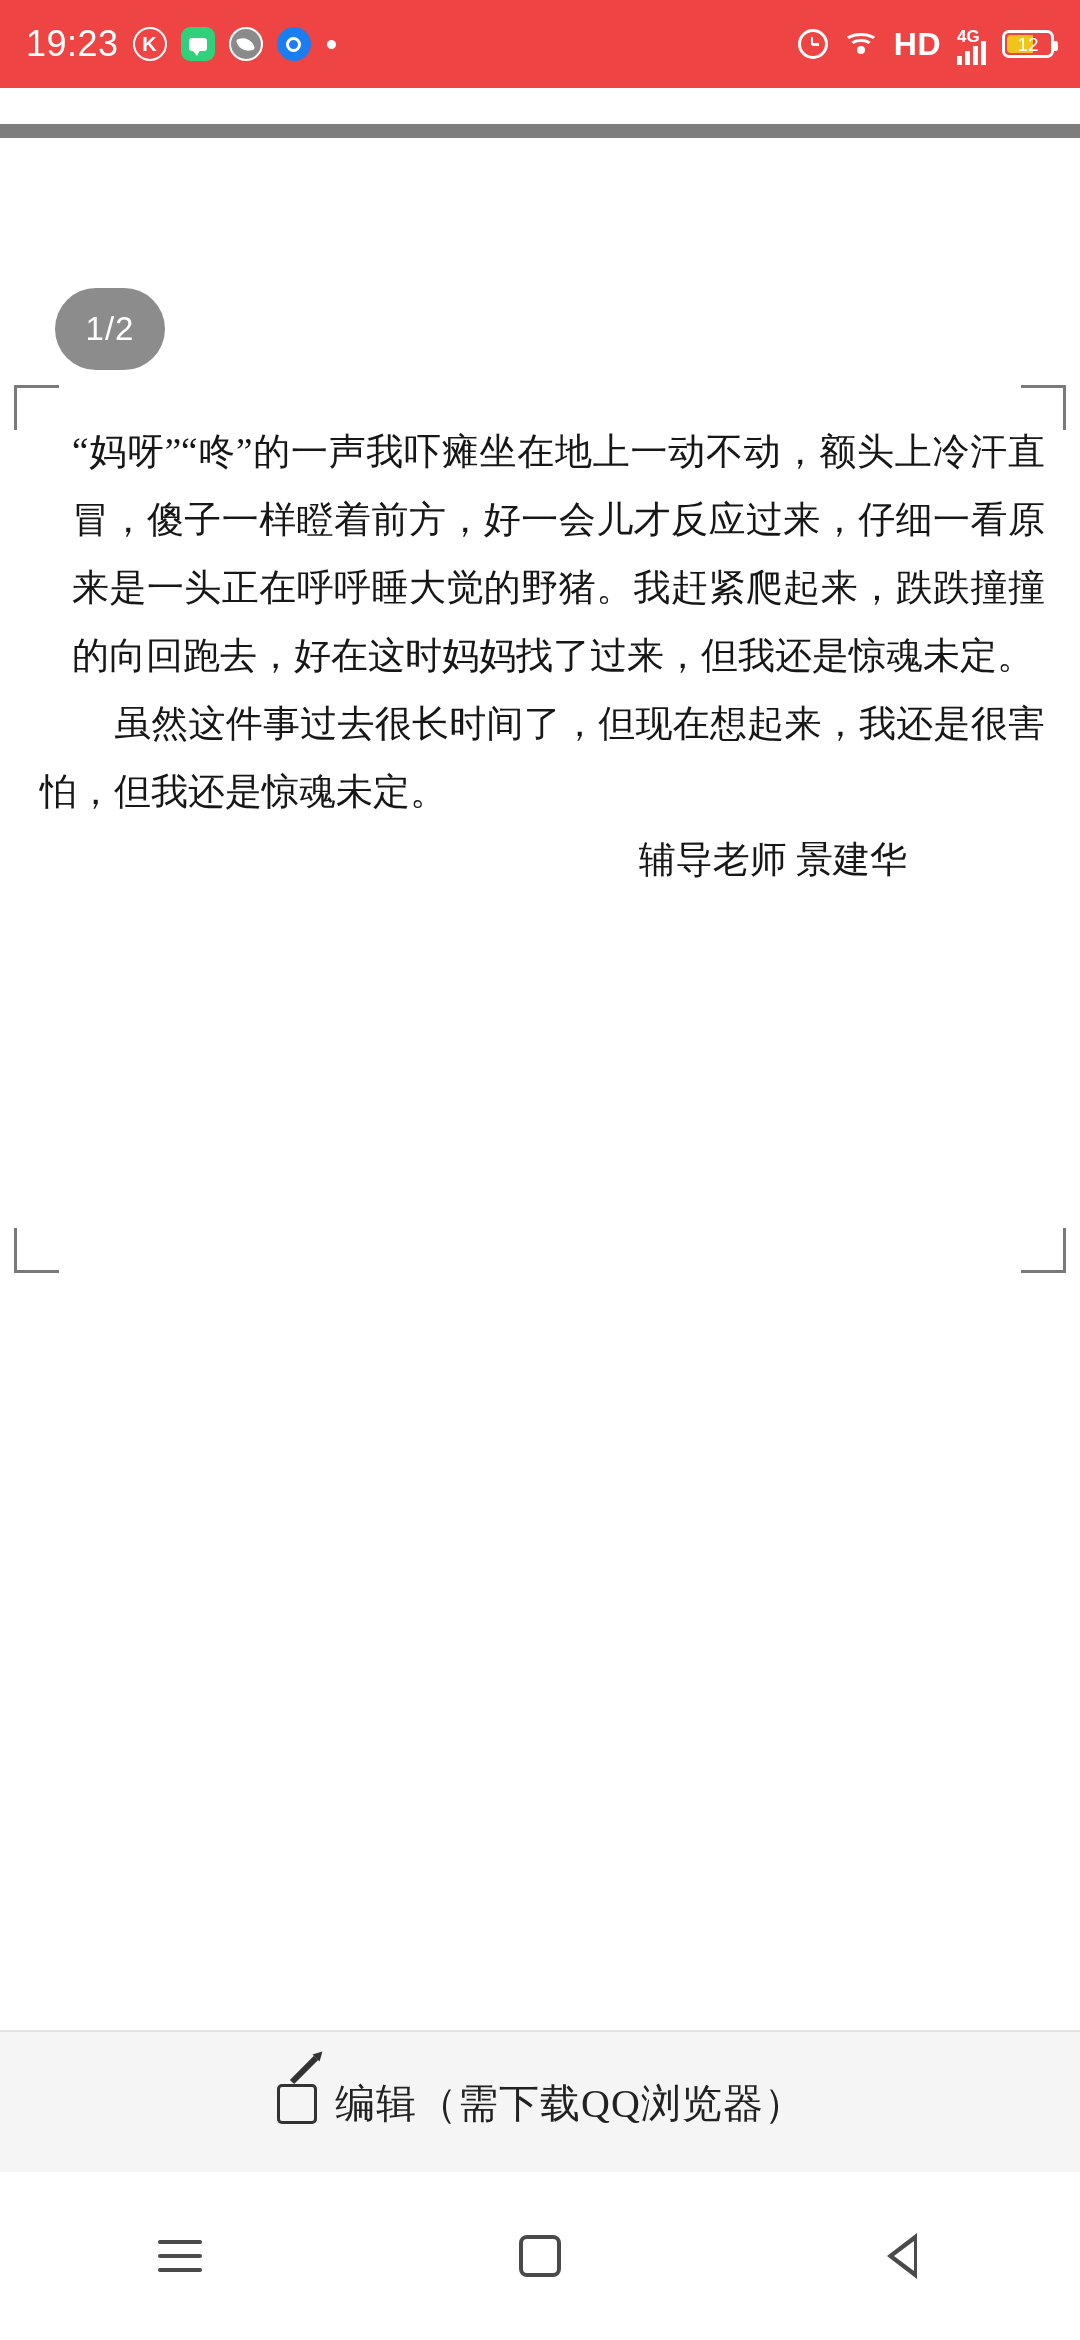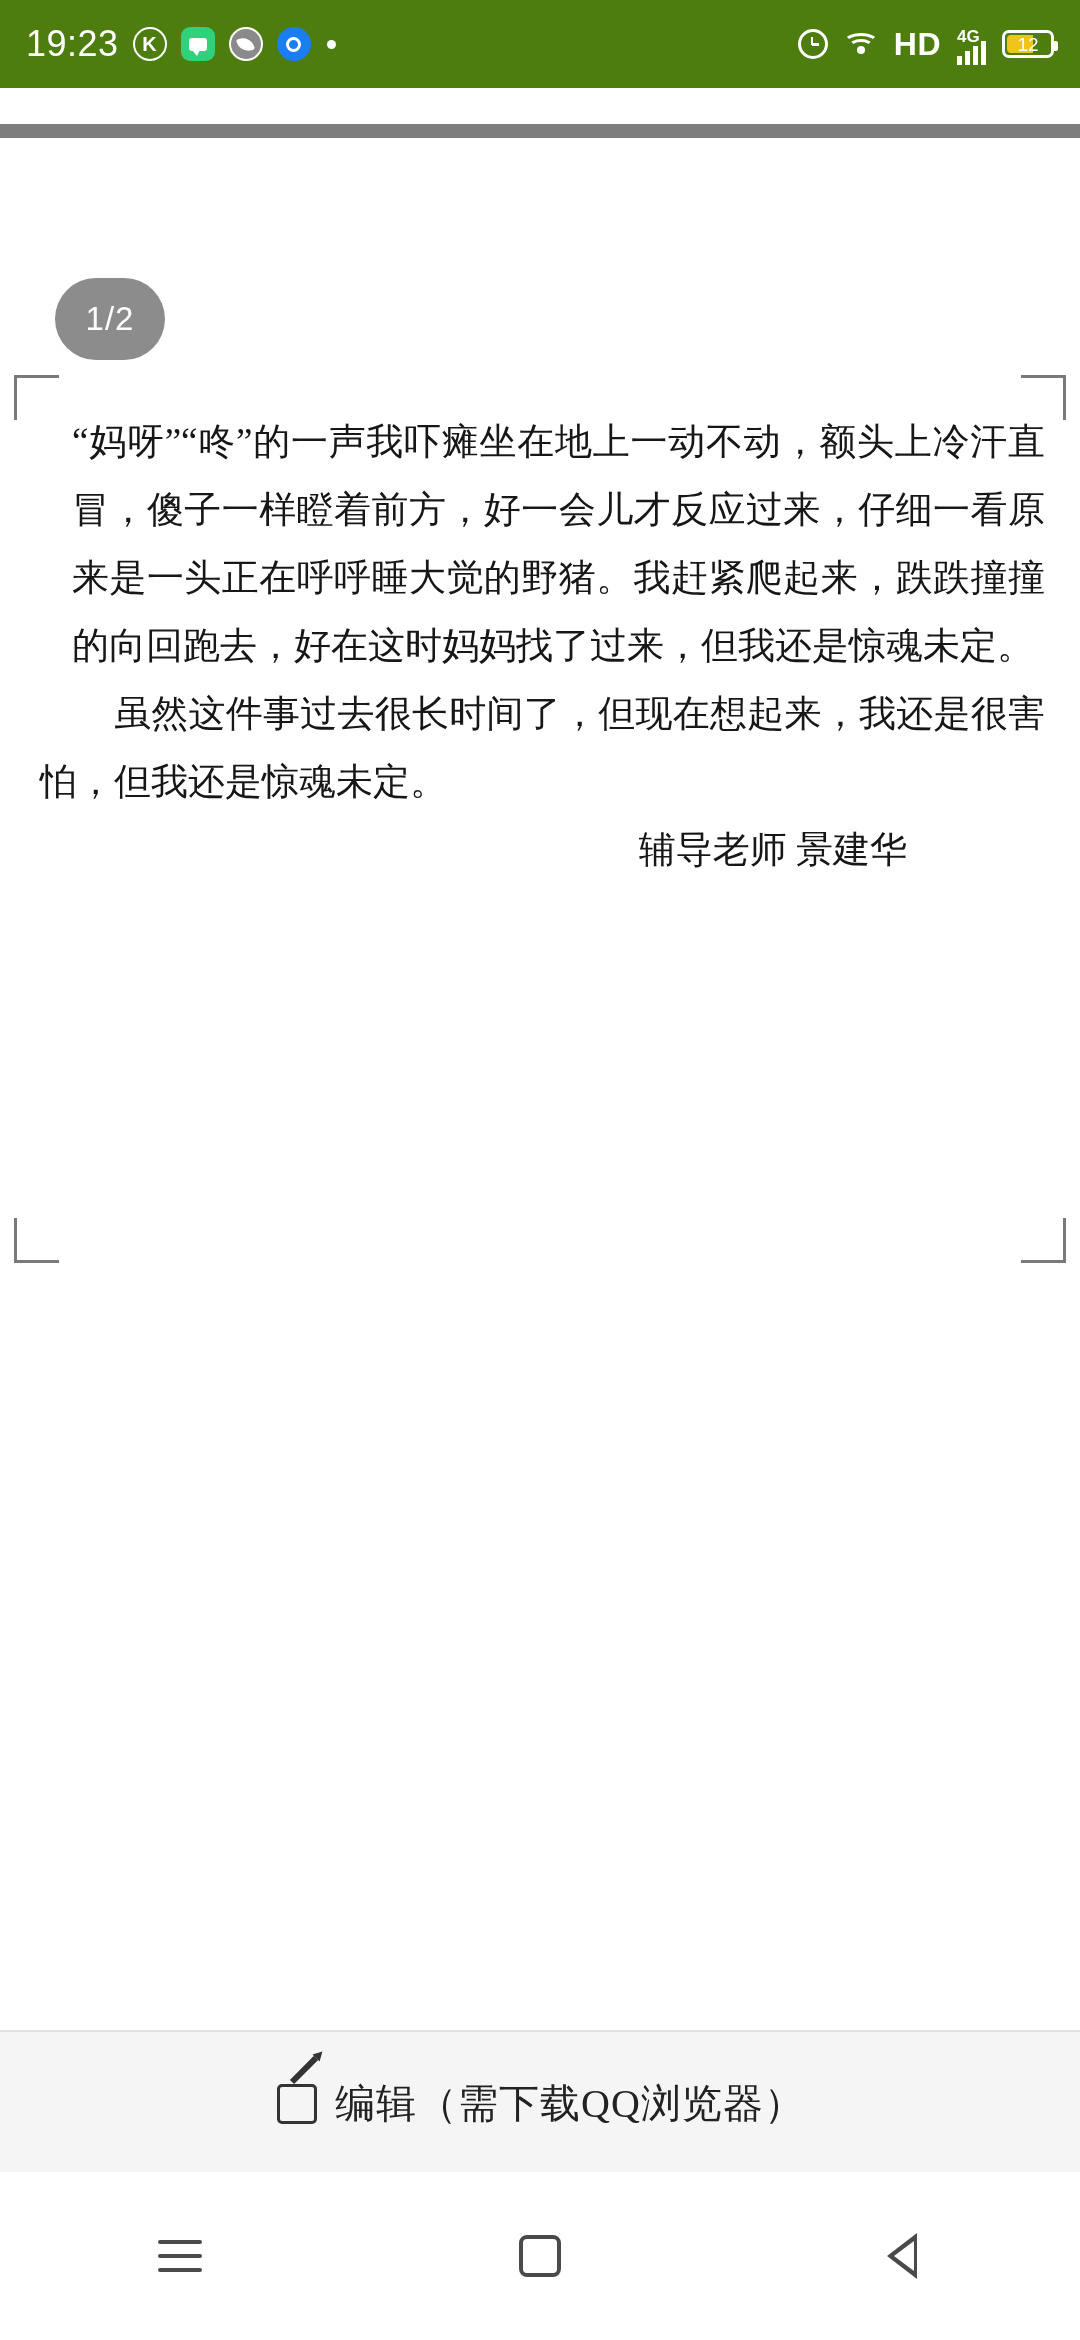--- a/index.html
+++ b/index.html
@@ -14,21 +14,21 @@
     font-family: "Liberation Sans", sans-serif;
     overflow: hidden;
   }
 
   
   .status-bar {
     position: absolute;
     left: 0; top: 0;
     width: 1080px;
     height: 88px;
-    background: #4d7c0f;
+    background: #ef4444;
     display: flex;
     align-items: center;
     box-sizing: border-box;
     padding: 0 26px;
   }
   .status-left {
     display: flex;
     align-items: center;
     gap: 14px;
   }
@@ -209,21 +209,21 @@
   .divider-bar {
     position: absolute;
     left: 0; top: 124px;
     width: 1080px; height: 14px;
     background: #7d7d7d;
   }
 
   
   .page {
     position: absolute;
-    left: 0; top: 138px;
+    left: 0; top: 148px;
     width: 1080px;
     height: 1892px;
     background: #ffffff;
   }
   .page-badge {
     position: absolute;
     left: 55px; top: 140px;
     width: 110px; height: 82px;
     background: #8c8c8c;
     border-radius: 41px;

